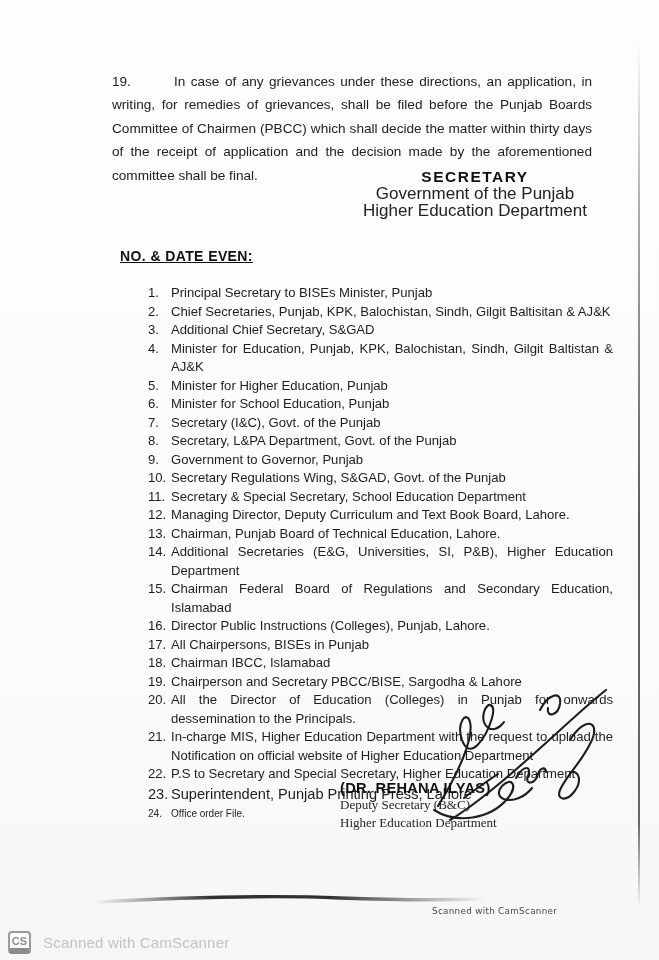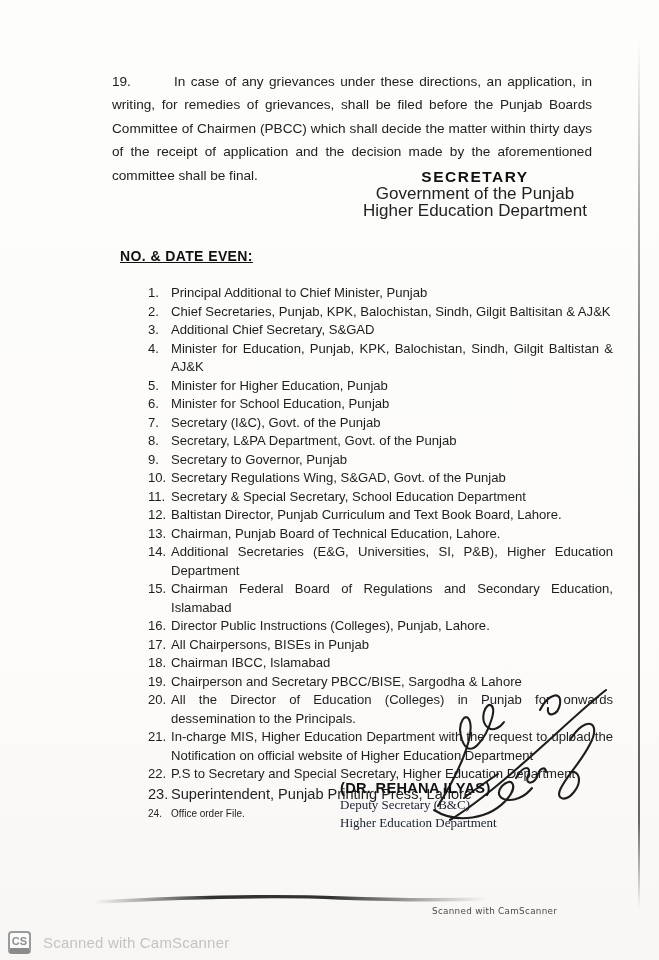--- a/index.html
+++ b/index.html
@@ -88,32 +88,32 @@
   <div class="sec-block">
     <div class="sec-title">SECRETARY</div>
     <div class="sec-line">Government of the Punjab</div>
     <div class="sec-line">Higher Education Department</div>
   </div>
 
   <div class="ref-heading">NO. &amp; DATE EVEN:</div>
 
 
   <ol class="recipients">
-      <li>Principal Additional to Chief Minister, Punjab</li>
+      <li>Principal Secretary to BISEs Minister, Punjab</li>
       <li>Chief Secretaries, Punjab, KPK, Balochistan, Sindh, Gilgit Baltisitan &amp; AJ&amp;K</li>
       <li>Additional Chief Secretary, S&amp;GAD</li>
       <li>Minister for Education, Punjab, KPK, Balochistan, Sindh, Gilgit Baltistan &amp; AJ&amp;K</li>
       <li>Minister for Higher Education, Punjab</li>
       <li>Minister for School Education, Punjab</li>
       <li>Secretary (I&amp;C), Govt. of the Punjab</li>
       <li>Secretary, L&amp;PA Department, Govt. of the Punjab</li>
-      <li>Secretary to Governor, Punjab</li>
+      <li>Government to Governor, Punjab</li>
       <li>Secretary Regulations Wing, S&amp;GAD, Govt. of the Punjab</li>
       <li>Secretary &amp; Special Secretary, School Education Department</li>
-      <li>Baltistan Director, Punjab Curriculum and Text Book Board, Lahore.</li>
+      <li>Managing Director, Deputy Curriculum and Text Book Board, Lahore.</li>
       <li>Chairman, Punjab Board of Technical Education, Lahore.</li>
       <li>Additional Secretaries (E&amp;G, Universities, SI, P&amp;B), Higher Education Department</li>
       <li>Chairman Federal Board of Regulations and Secondary Education, Islamabad</li>
       <li>Director Public Instructions (Colleges), Punjab, Lahore.</li>
       <li>All Chairpersons, BISEs in Punjab</li>
       <li>Chairman IBCC, Islamabad</li>
       <li>Chairperson and Secretary PBCC/BISE, Sargodha &amp; Lahore</li>
       <li>All the Director of Education (Colleges) in Punjab for onwards dessemination to the Principals.</li>
       <li>In-charge MIS, Higher Education Department with the request to upload the Notification on official website of Higher Education Department</li>
       <li>P.S to Secretary and Special Secretary, Higher Education Department</li>

